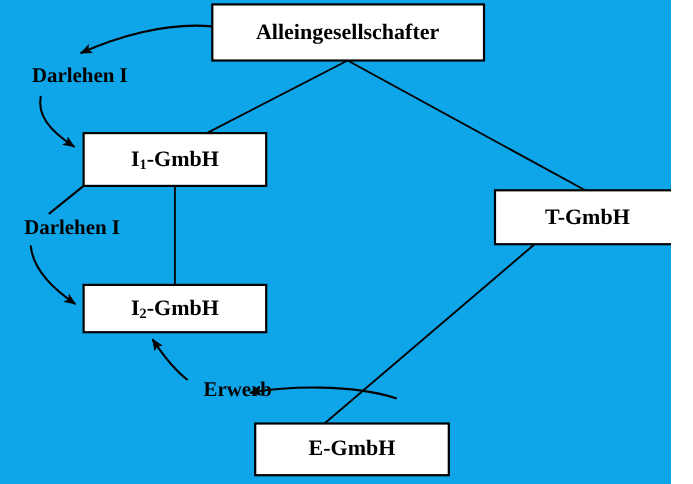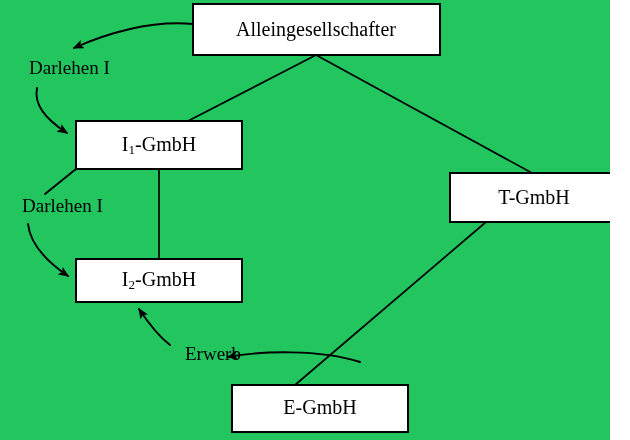--- a/index.html
+++ b/index.html
@@ -4,23 +4,24 @@
 <style>
   html, body {
     margin: 0;
     padding: 0;
     background: #ffffff;
   }
   #diagram-root {
     position: relative;
     width: 610px;
     height: 440px;
-    background: #22c55e;
+    background: #0ea5e9;
     font-family: "Liberation Serif", "DejaVu Serif", serif;
     overflow: hidden;
+    font-weight: bold;
   }
   svg.canvas {
     position: absolute;
     top: 0;
     left: 0;
     width: 630px;
     height: 440px;
   }
   .node-rect {
     fill: #ffffff;

